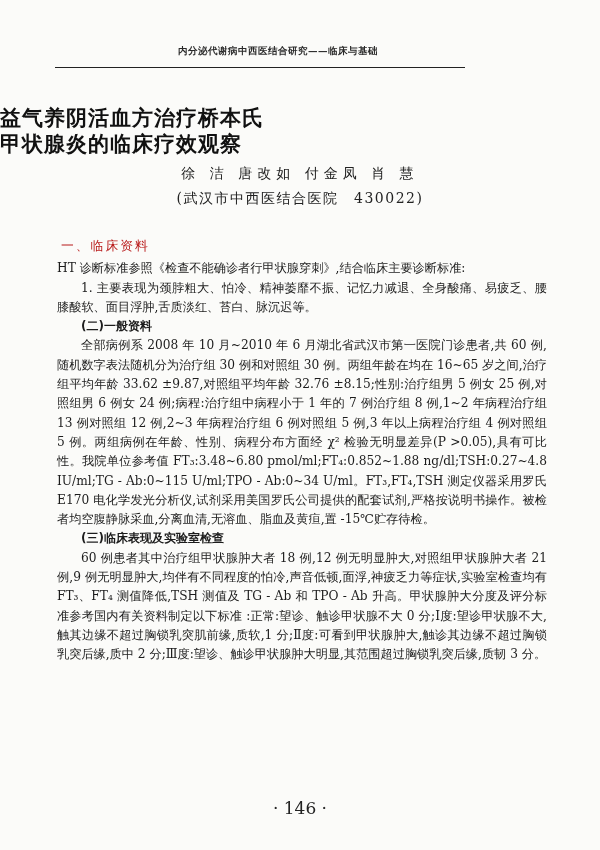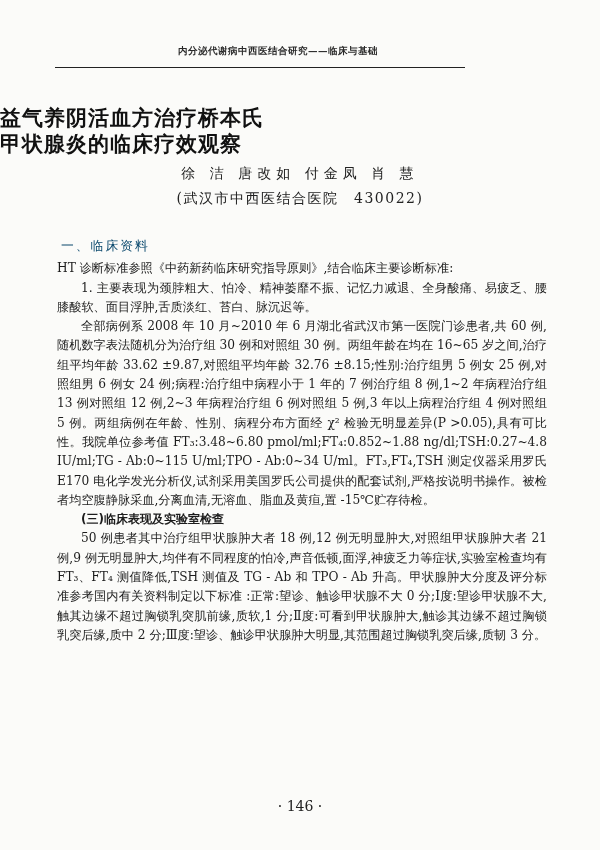--- a/index.html
+++ b/index.html
@@ -26,45 +26,46 @@
     font-size: 14px; letter-spacing: 5px; color: #222;
   }
   .affil {
     position: absolute; top: 190px; left: 0; width: 600px; text-align: center;
     font-size: 14px; letter-spacing: 1.5px; color: #222;
   }
   .body {
     position: absolute; top: 236px; left: 57px; width: 490px;
     font-size: 12.2px; line-height: 19.3px; text-align: justify; color: #1c1c1c;
   }
-  .sec-heading { font-size: 12.8px; letter-spacing: 2px; margin: 0 0 4px 4px; color: #0c4a6e; }
+  .sec-heading { font-size: 12.8px; letter-spacing: 2px; margin: 0 0 4px 4px; color: #b91c1c; }
   .sub-heading { font-weight: bold; font-family: "DejaVu Sans", "Liberation Sans", sans-serif; font-size: 12px; margin: 0; }
   .sub-heading.indent { padding-left: 24px; }
   p { margin: 0; }
   p.indent { text-indent: 24px; }
   .page-number {
-    position: absolute; top: 798px; left: 0; width: 600px; text-align: center; font-size: 14px; color: #222;
+    position: absolute; top: 798px; left: 0; width: 600px; text-align: center; font-size: 17px; color: #222;
   }
 </style>
 </head>
 <body>
 
 <div class="running-head">内分泌代谢病中西医结合研究——临床与基础</div>
 <div class="head-rule"></div>
 
 <div class="title l1">益气养阴活血方治疗桥本氏</div>
 <div class="title l2">甲状腺炎的临床疗效观察</div>
 <div class="authors">徐 洁 唐改如 付金凤 肖 慧</div>
 <div class="affil">(武汉市中西医结合医院　430022)</div>
 
 <div class="body">
   <div class="sec-heading">一、临床资料</div>
 
-  <p>HT 诊断标准参照《中药新药临床研究指导原则》,结合临床主要诊断标准:</p>
+  <p>HT 诊断标准参照《检查不能确诊者行甲状腺穿刺》,结合临床主要诊断标准:</p>
   <p class="indent">1. 主要表现为颈脖粗大、怕冷、精神萎靡不振、记忆力减退、全身酸痛、易疲乏、腰膝酸软、面目浮肿,舌质淡红、苔白、脉沉迟等。</p>
 
+  <div class="sub-heading indent">(二)一般资料</div>
   <p class="indent">全部病例系 2008 年 10 月~2010 年 6 月湖北省武汉市第一医院门诊患者,共 60 例,随机数字表法随机分为治疗组 30 例和对照组 30 例。两组年龄在均在 16~65 岁之间,治疗组平均年龄 33.62 ±9.87,对照组平均年龄 32.76 ±8.15;性别:治疗组男 5 例女 25 例,对照组男 6 例女 24 例;病程:治疗组中病程小于 1 年的 7 例治疗组 8 例,1~2 年病程治疗组 13 例对照组 12 例,2~3 年病程治疗组 6 例对照组 5 例,3 年以上病程治疗组 4 例对照组 5 例。两组病例在年龄、性别、病程分布方面经 χ² 检验无明显差异(P &gt;0.05),具有可比性。我院单位参考值 FT₃:3.48~6.80 pmol/ml;FT₄:0.852~1.88 ng/dl;TSH:0.27~4.8 IU/ml;TG - Ab:0~115 U/ml;TPO - Ab:0~34 U/ml。FT₃,FT₄,TSH 测定仪器采用罗氏 E170 电化学发光分析仪,试剂采用美国罗氏公司提供的配套试剂,严格按说明书操作。被检者均空腹静脉采血,分离血清,无溶血、脂血及黄疸,置 -15℃贮存待检。</p>
 
   <div class="sub-heading indent">(三)临床表现及实验室检查</div>
-  <p class="indent">50 例患者其中治疗组甲状腺肿大者 18 例,12 例无明显肿大,对照组甲状腺肿大者 21 例,9 例无明显肿大,均伴有不同程度的怕冷,声音低顿,面浮,神疲乏力等症状,实验室检查均有 FT₃、FT₄ 测值降低,TSH 测值及 TG - Ab 和 TPO - Ab 升高。甲状腺肿大分度及评分标准参考国内有关资料制定以下标准 :正常:望诊、触诊甲状腺不大 0 分;Ⅰ度:望诊甲状腺不大,触其边缘不超过胸锁乳突肌前缘,质软,1 分;Ⅱ度:可看到甲状腺肿大,触诊其边缘不超过胸锁乳突后缘,质中 2 分;Ⅲ度:望诊、触诊甲状腺肿大明显,其范围超过胸锁乳突后缘,质韧 3 分。</p>
+  <p class="indent">60 例患者其中治疗组甲状腺肿大者 18 例,12 例无明显肿大,对照组甲状腺肿大者 21 例,9 例无明显肿大,均伴有不同程度的怕冷,声音低顿,面浮,神疲乏力等症状,实验室检查均有 FT₃、FT₄ 测值降低,TSH 测值及 TG - Ab 和 TPO - Ab 升高。甲状腺肿大分度及评分标准参考国内有关资料制定以下标准 :正常:望诊、触诊甲状腺不大 0 分;Ⅰ度:望诊甲状腺不大,触其边缘不超过胸锁乳突肌前缘,质软,1 分;Ⅱ度:可看到甲状腺肿大,触诊其边缘不超过胸锁乳突后缘,质中 2 分;Ⅲ度:望诊、触诊甲状腺肿大明显,其范围超过胸锁乳突后缘,质韧 3 分。</p>
 </div>
 
 <div class="page-number">· 146 ·</div>
 
 </body></html>

